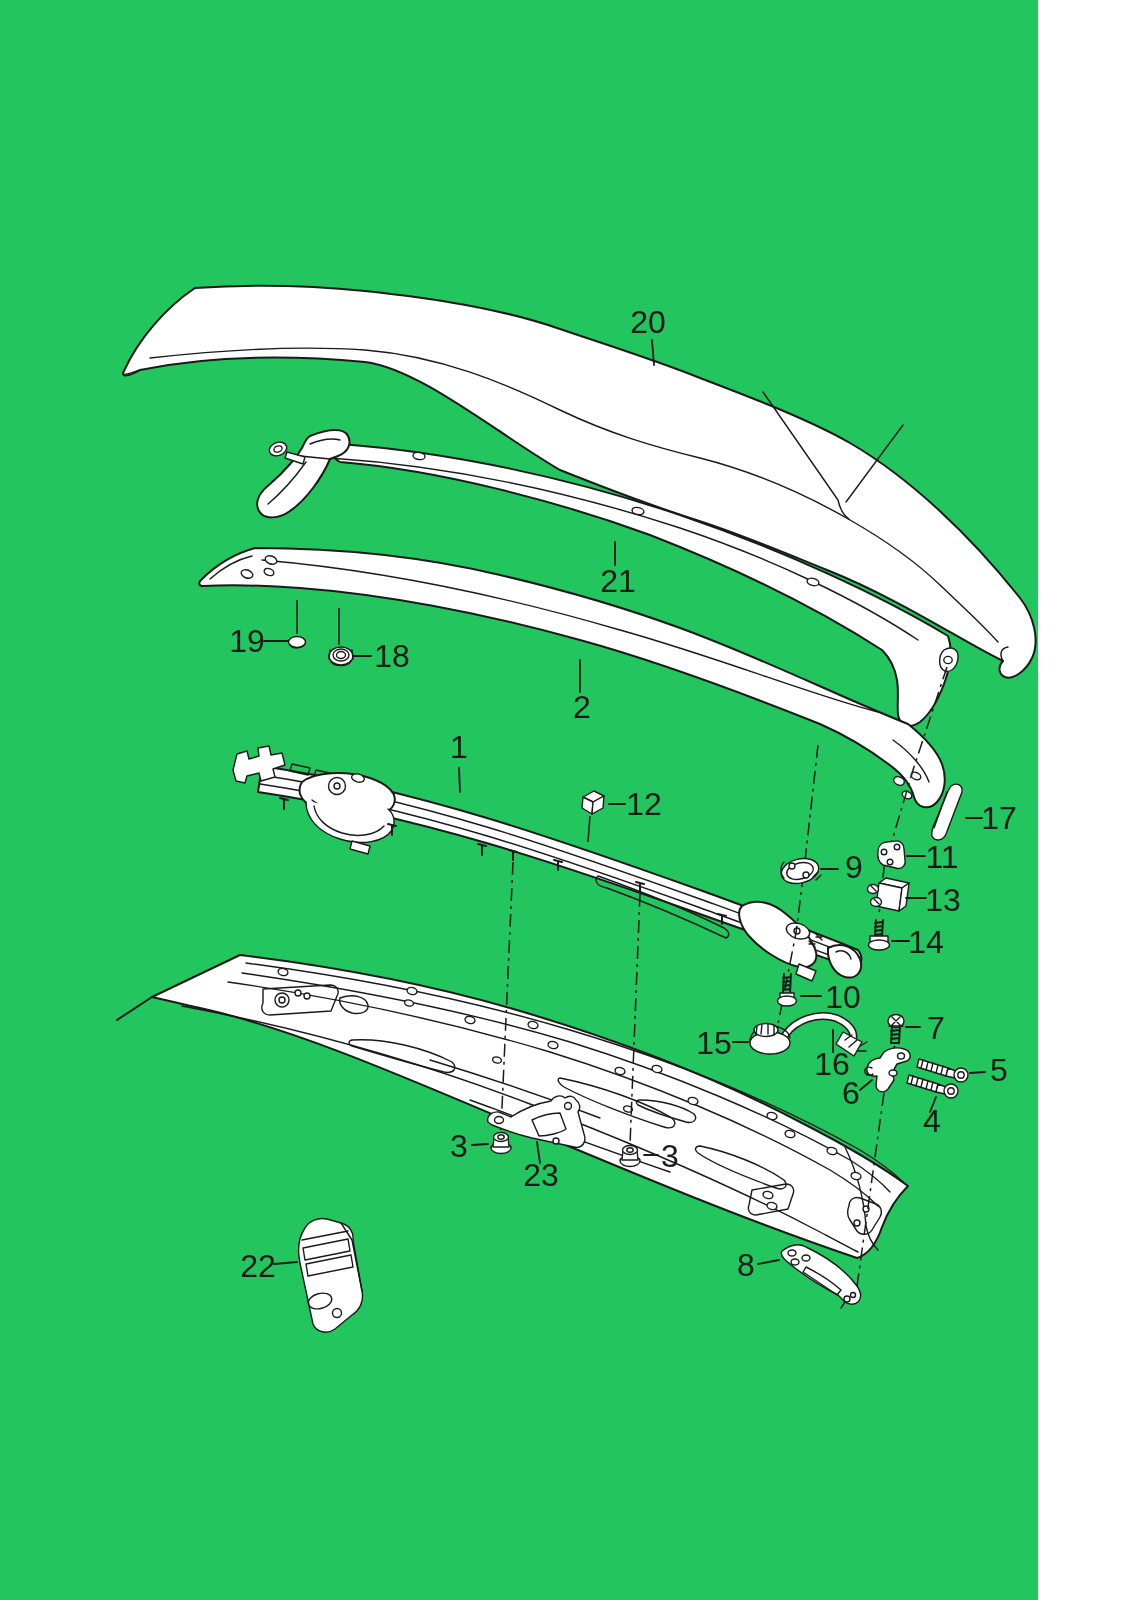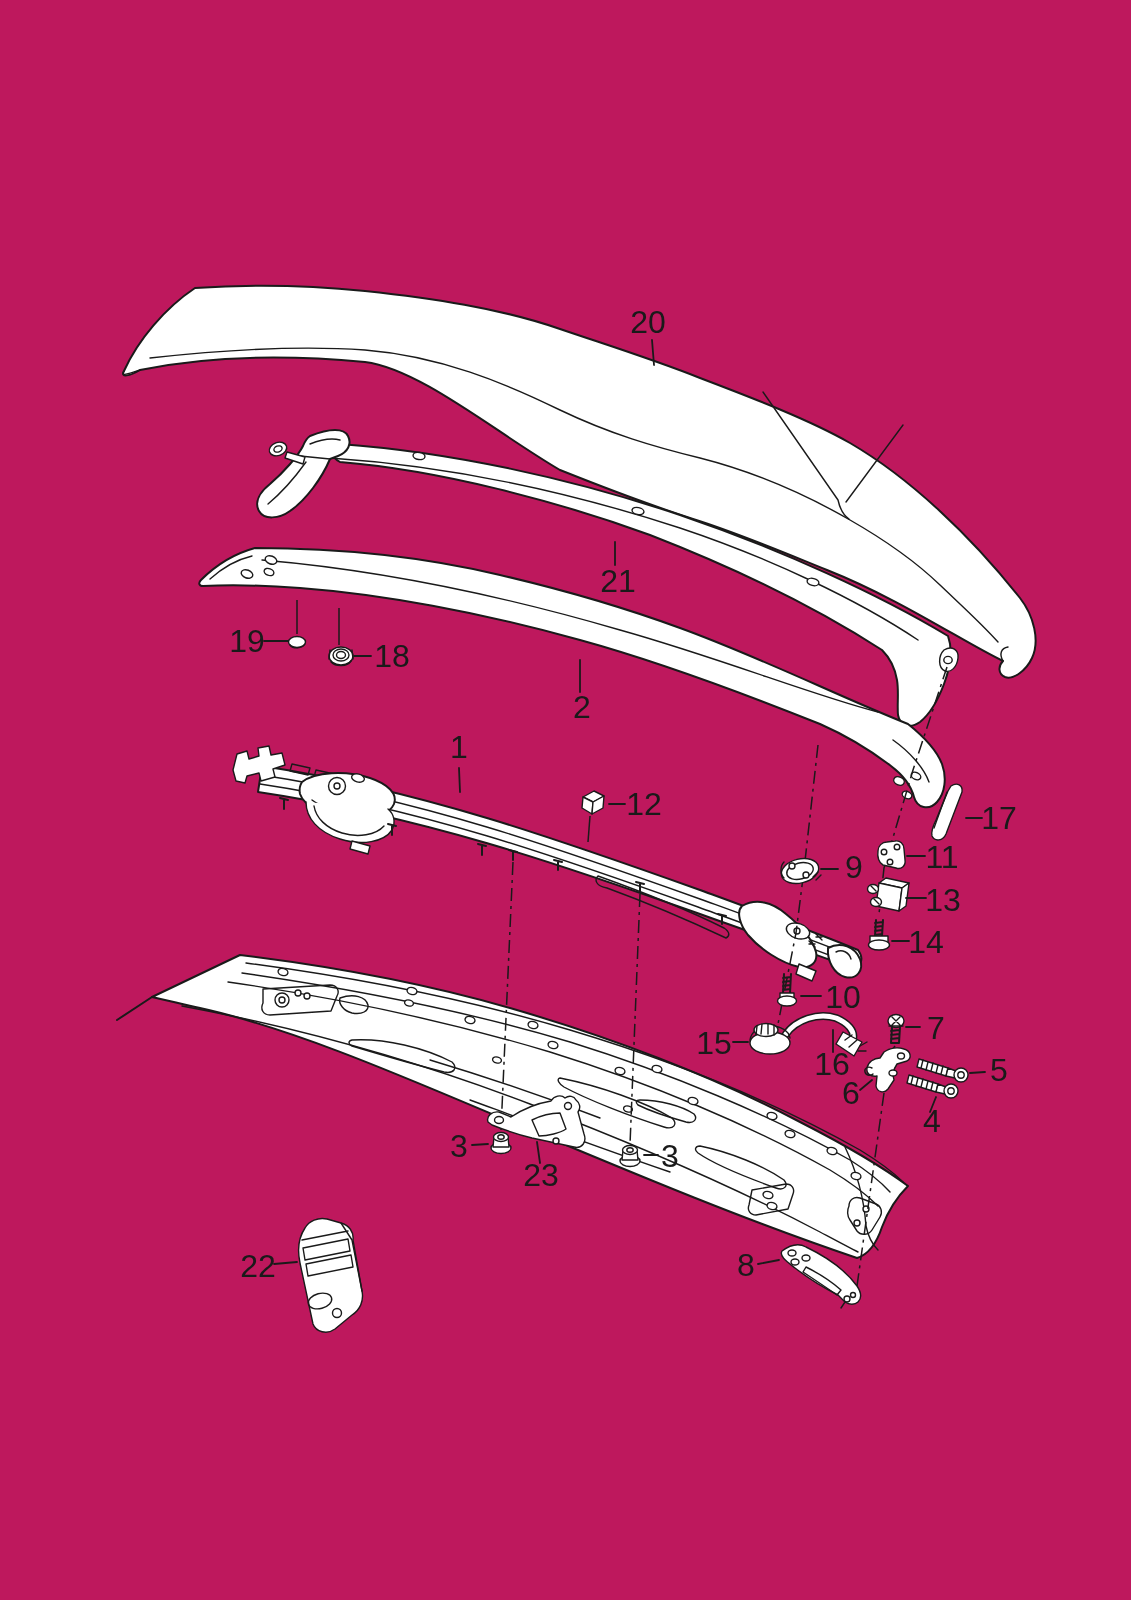--- a/index.html
+++ b/index.html
@@ -1,16 +1,16 @@
 <!DOCTYPE html>
 <html><head>
 <meta charset="utf-8">
 <style>
   html,body{margin:0;padding:0;background:#ffffff;}
-  .stage{position:relative;width:1131px;height:1600px;background:#be185d;overflow:hidden;
+  .stage{position:relative;width:1038px;height:1600px;background:#22c55e;overflow:hidden;
          font-family:"Liberation Sans", sans-serif;}
   svg{display:block;}
   .part{fill:#ffffff;stroke:#1a1a1a;stroke-width:2;stroke-linejoin:round;stroke-linecap:round;}
   .part.thin{stroke-width:1.4;}
   .detail{fill:none;stroke:#1a1a1a;stroke-width:1.4;stroke-linejoin:round;stroke-linecap:round;}
   .detail.w2{stroke-width:2;}
   .hole{fill:#ffffff;stroke:#1a1a1a;stroke-width:1.4;}
   .alignline{fill:none;stroke:#1a1a1a;stroke-width:1.5;stroke-dasharray:13 5 3 5;}
   .stemline{fill:none;stroke:#1a1a1a;stroke-width:1.5;}
   .leader{stroke:#1a1a1a;stroke-width:1.8;stroke-linecap:round;}

